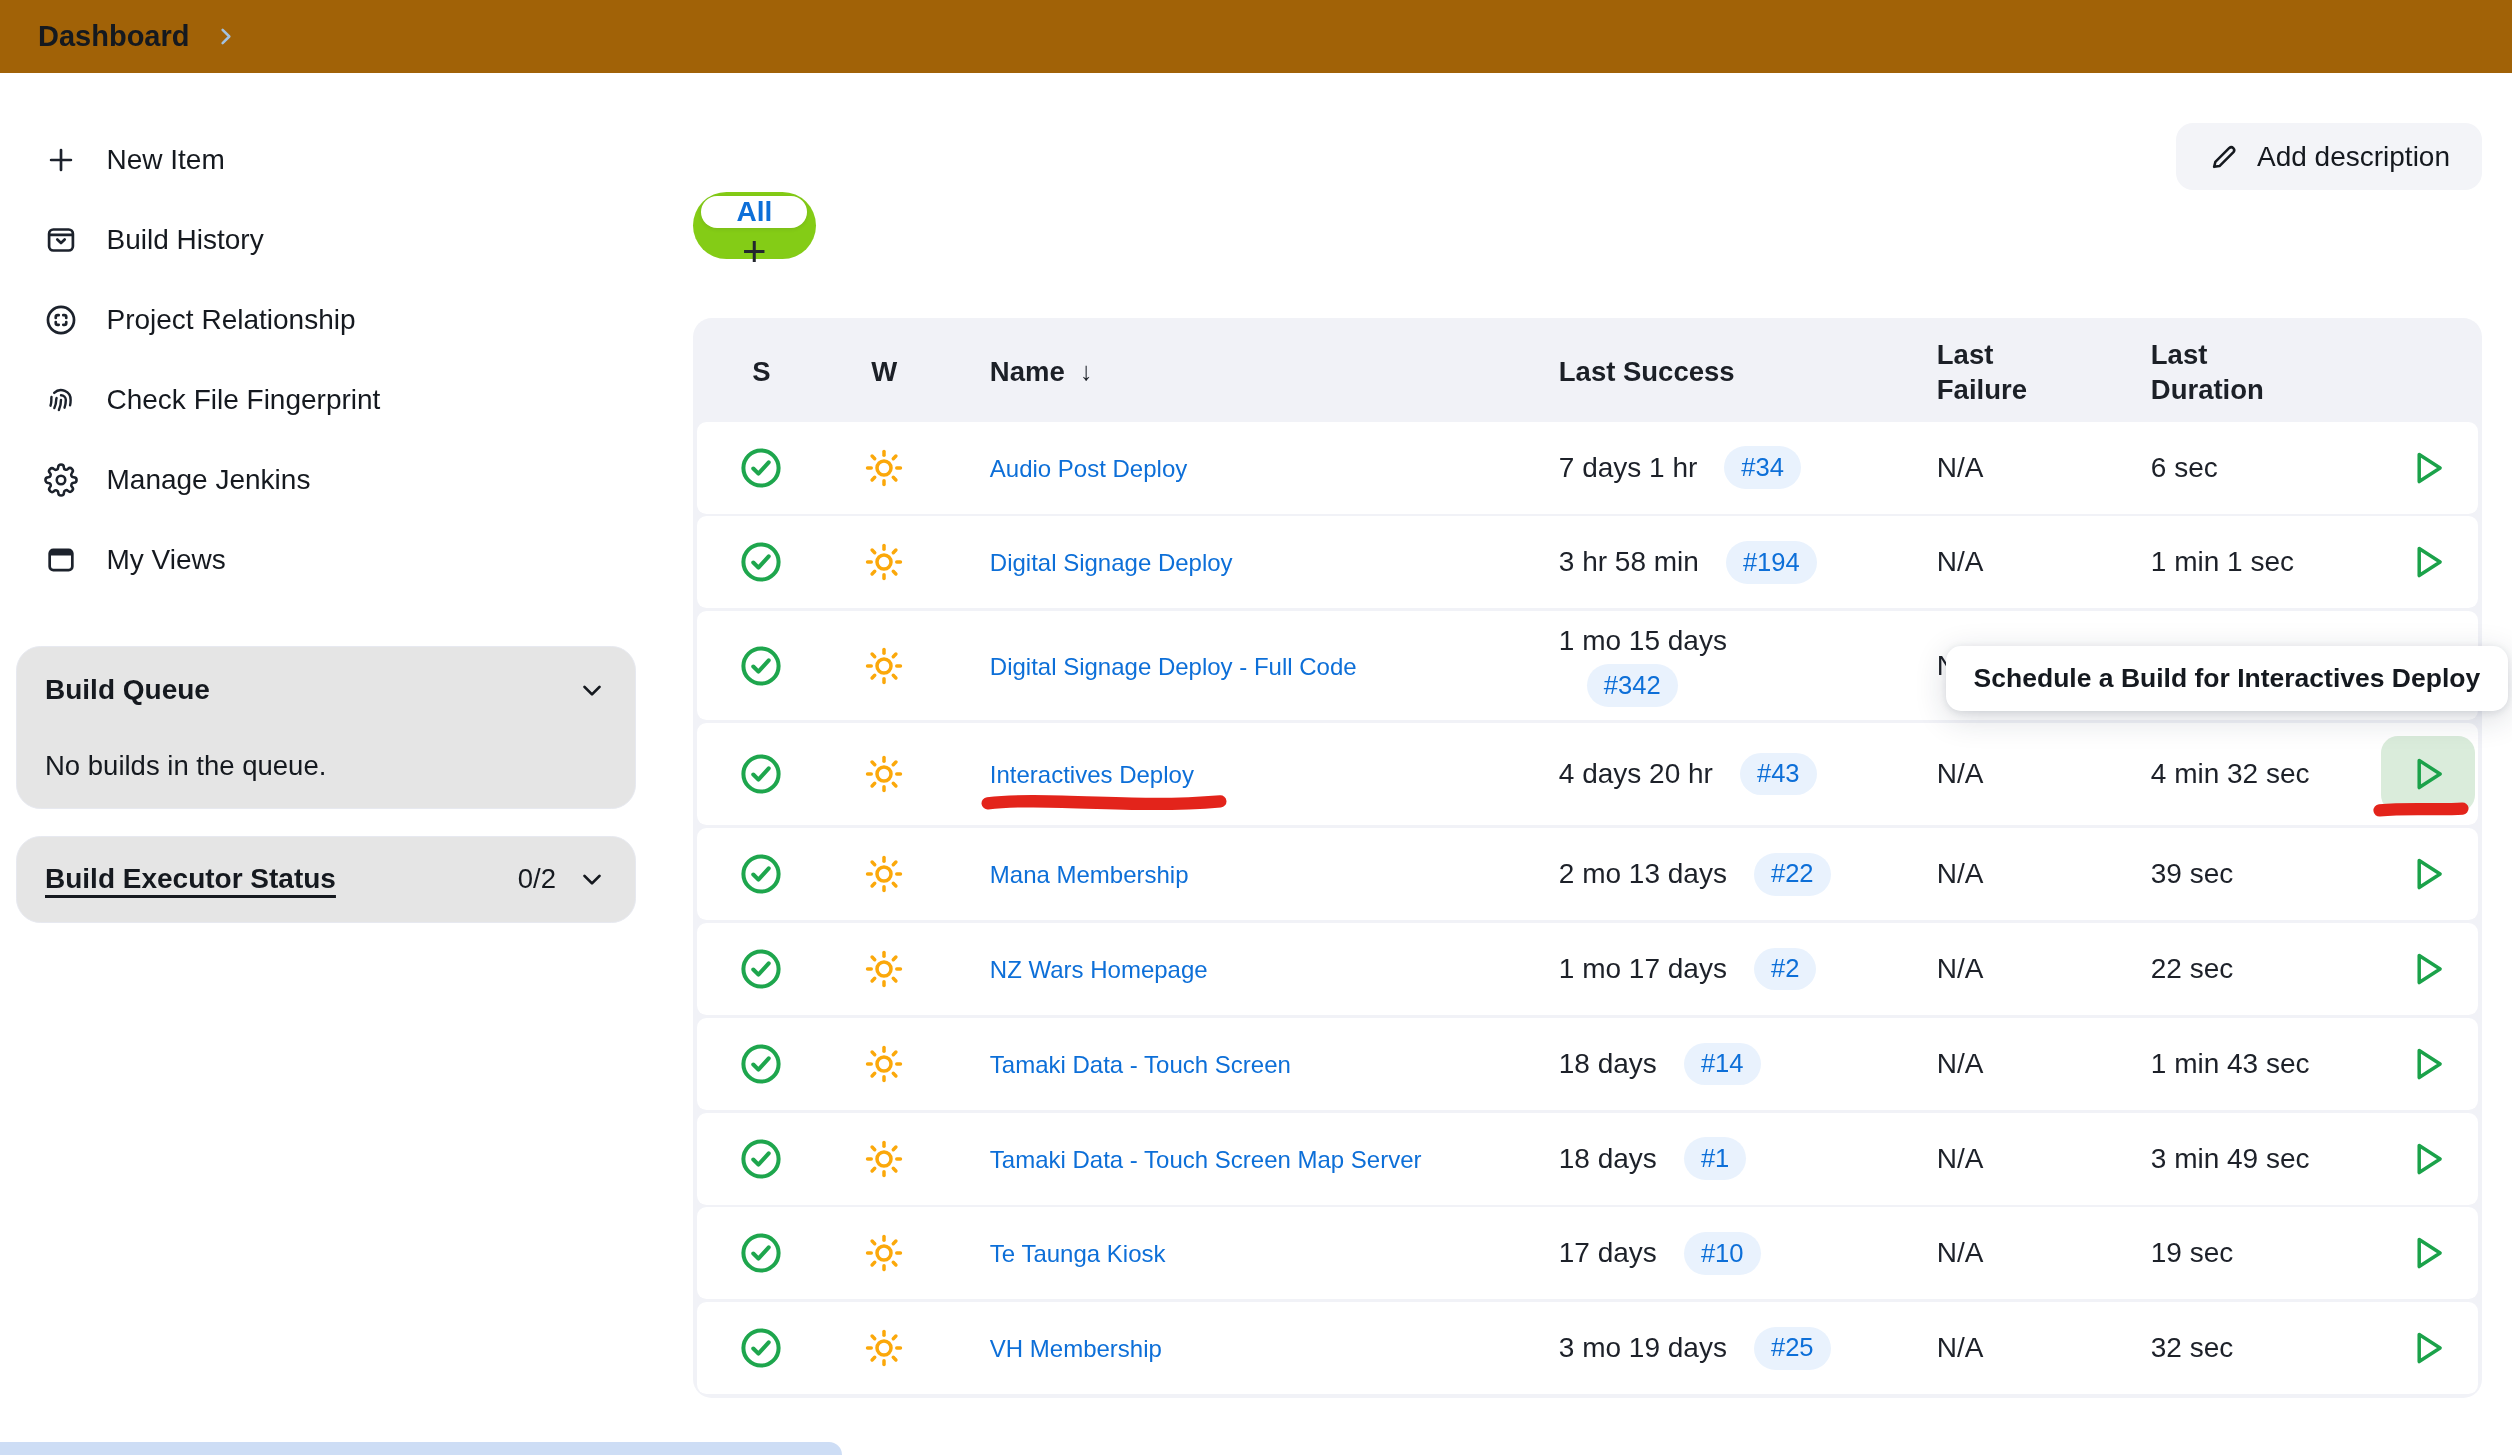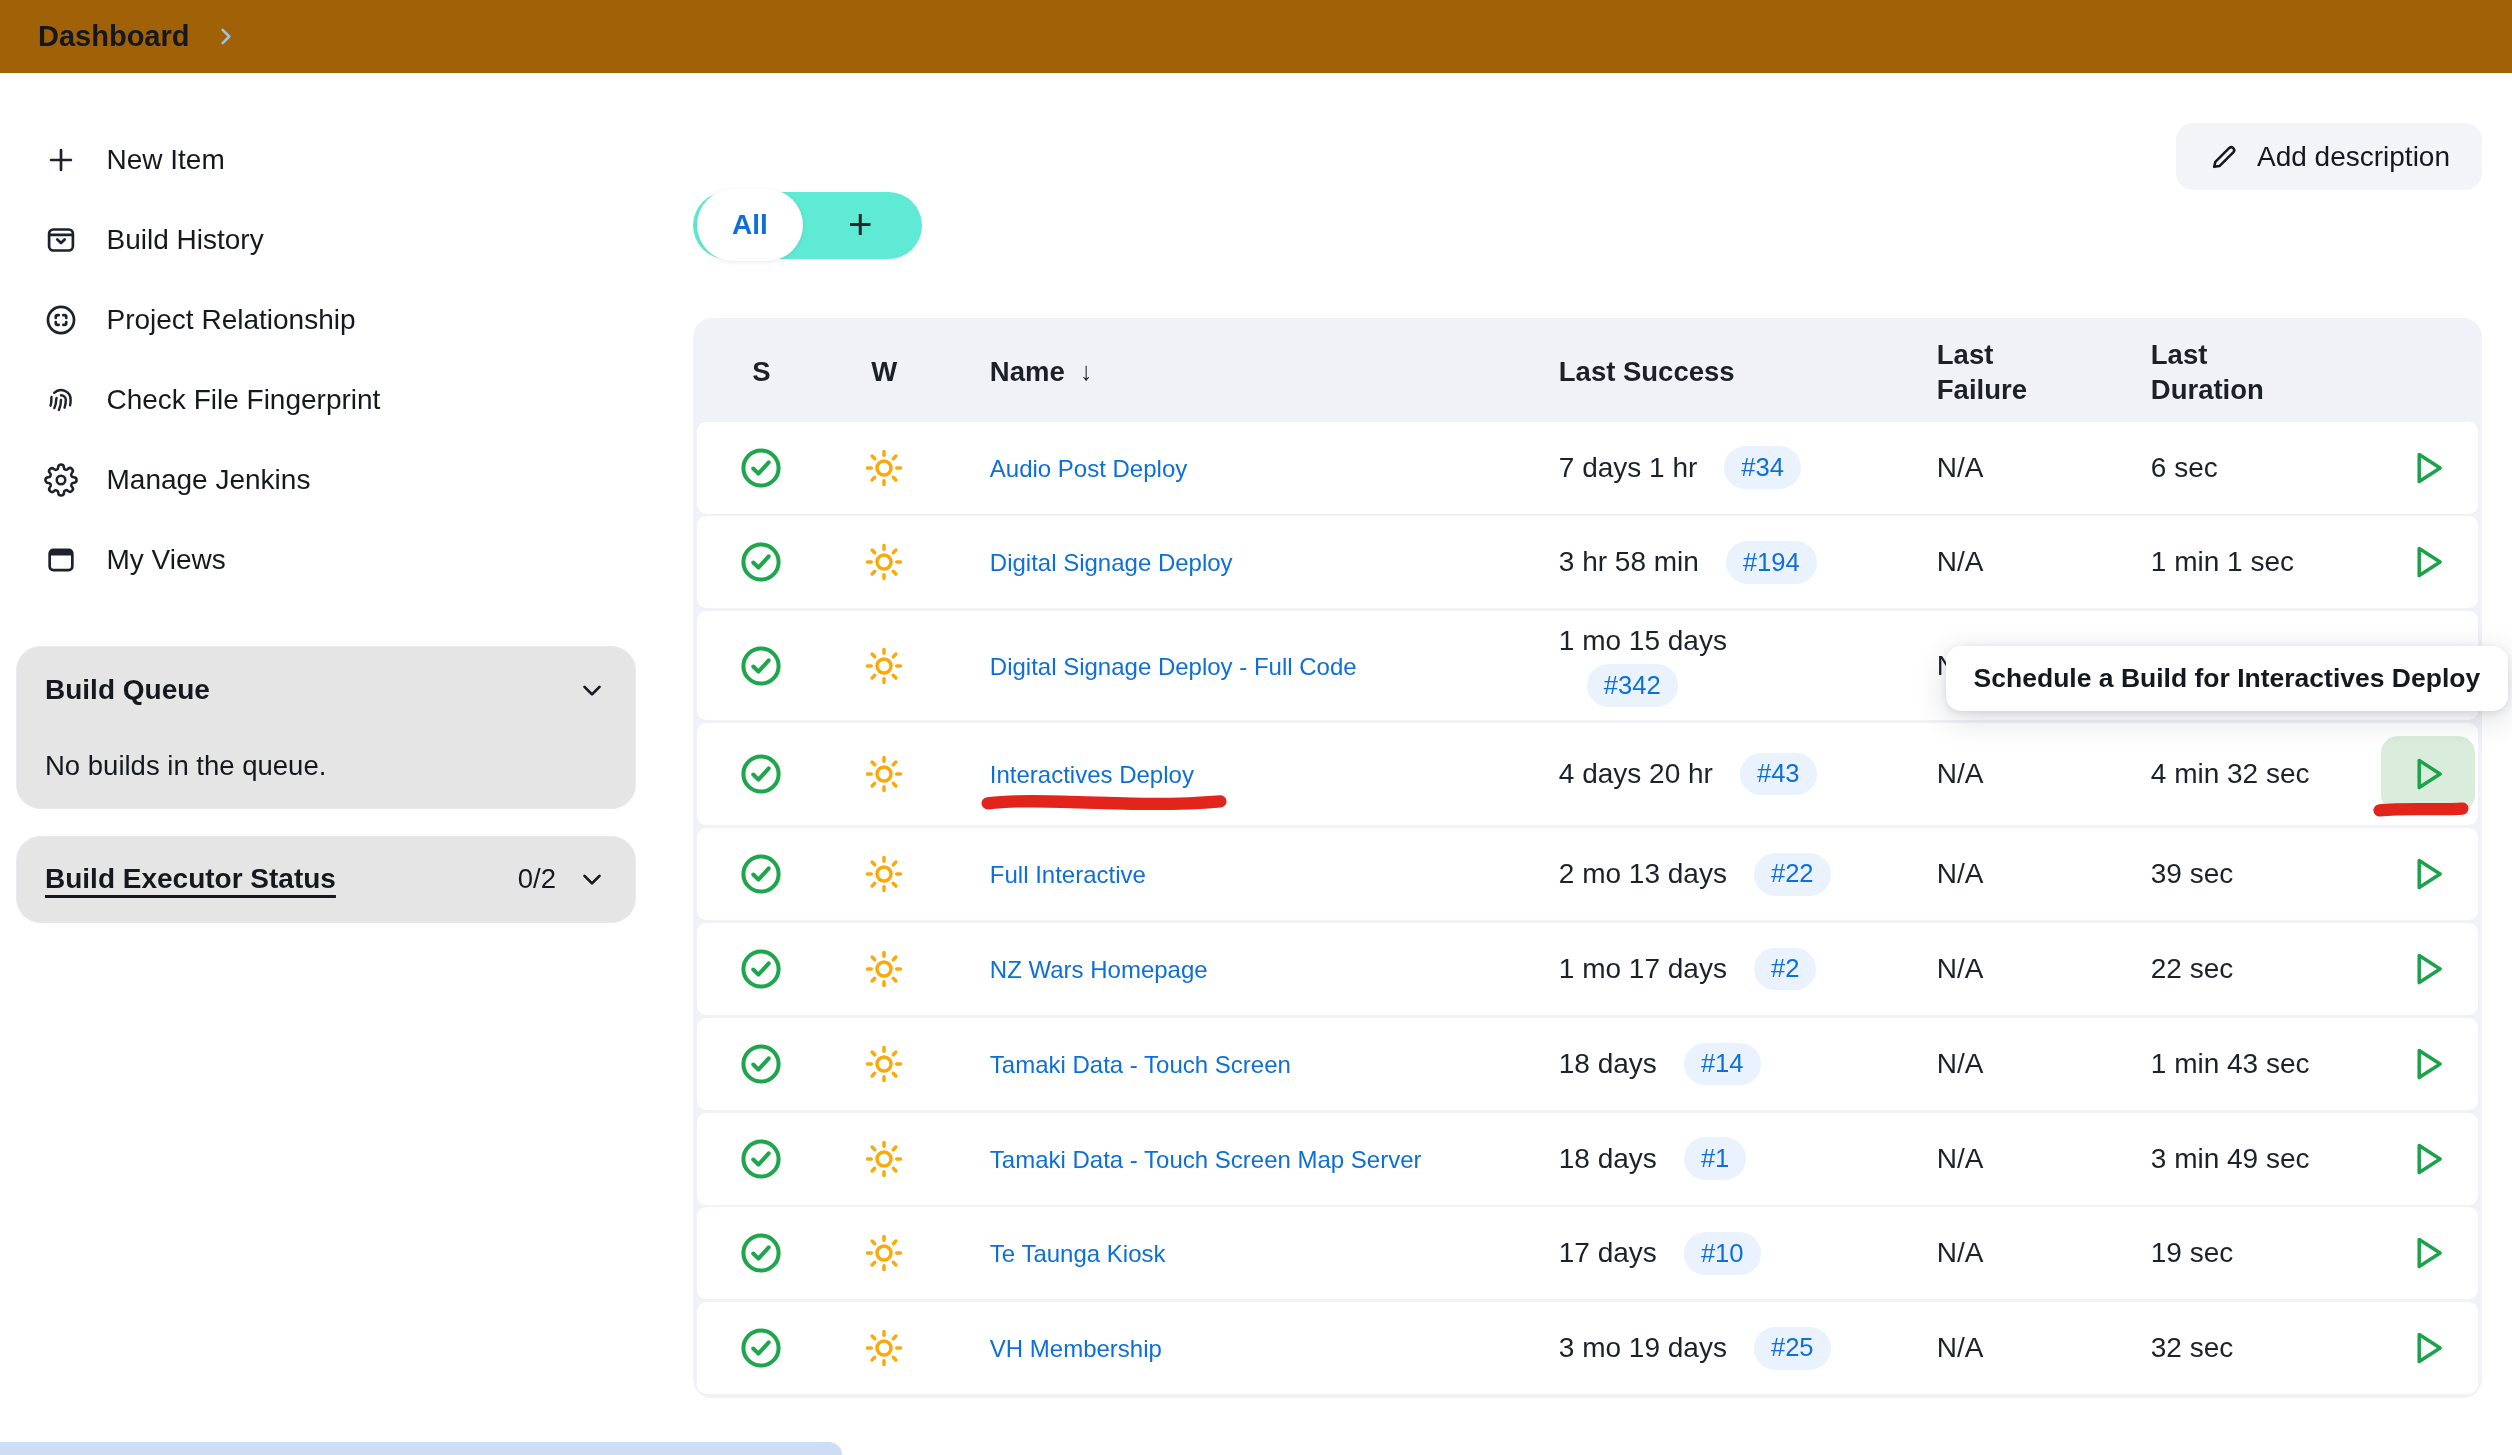--- a/index.html
+++ b/index.html
@@ -35,22 +35,22 @@
   .panel-body { margin-top:44px; font-size:27.5px; color:#15191f; }
 
   
   .main-top { display:flex; justify-content:flex-end; }
   .add-desc { display:flex; align-items:center; gap:17px; height:67px; padding:0 32px;
       background:#f3f4f8; border:none; border-radius:17px; font-size:28px; font-weight:500;
       color:#15191f; font-family:inherit; cursor:pointer; }
 
   
   .tabbar { margin-top:1.9px; display:flex; }
-  .tabs-pill { display:inline-flex; align-items:center; height:67px; background:#5eead4;
-      border-radius:40px; padding:3.8px; }
+  .tabs-pill { display:inline-flex; align-items:center; height:67px; background:#84cc16;
+      border-radius:40px; padding:3.8px;flex-direction:column; }
   .tab-active { height:72px; min-width:106px; padding:0 7.6px; background:#fff; border-radius:36px;
       display:flex; align-items:center; justify-content:center; font-size:28px; font-weight:700;
       color:#0d6fd8; box-shadow:0 0.9px 4.7px rgba(20,30,60,.10); cursor:pointer; }
   .tab-add { width:115px; height:72px; background:transparent; border:none; font-size:42px; font-weight:300;
       color:#23272e; display:flex; align-items:center; justify-content:center; cursor:pointer; font-family:inherit; }
 
   
   .jobs-table { margin-top:59px; width:1789px; background:#f1f2f7; border-radius:19px; padding:3.8px; }
   .thead, .row { display:grid; grid-template-columns:129px 117px 616px 378px 214px 227px 1fr; align-items:center; }
   .thead { min-height:100px; font-size:27.5px; font-weight:700; color:#1c2027; }
@@ -420,21 +420,21 @@
                   <path d="M12 19.3v2.1"></path>
                   <path d="M2.6 12h2.1"></path>
                   <path d="M19.3 12h2.1"></path>
                   <path d="M5.2 5.2l1.5 1.5"></path>
                   <path d="M17.3 17.3l1.5 1.5"></path>
                   <path d="M18.8 5.2l-1.5 1.5"></path>
                   <path d="M6.7 17.3l-1.5 1.5"></path>
                 </svg>
               </span>
             </div>
-            <div class="cell c-name"><span class="namewrap"><a class="job-link" href="#">Full Interactive</a></span></div>
+            <div class="cell c-name"><span class="namewrap"><a class="job-link" href="#">Mana Membership</a></span></div>
             <div class="cell c-success">
               <span>2 mo 13 days</span>
               <a class="badge" href="#">#22</a>
             </div>
             <div class="cell c-fail">N/A</div>
             <div class="cell c-dur">39 sec</div>
             <div class="cell c-play">
               <button class="play-btn">
                 <svg width="44" height="44" viewBox="0 0 24 24" fill="none" stroke="#1ba24a" stroke-width="1.9" stroke-linejoin="round">
                   <path d="M7.2 4.6L18.6 12 7.2 19.4z"></path>

